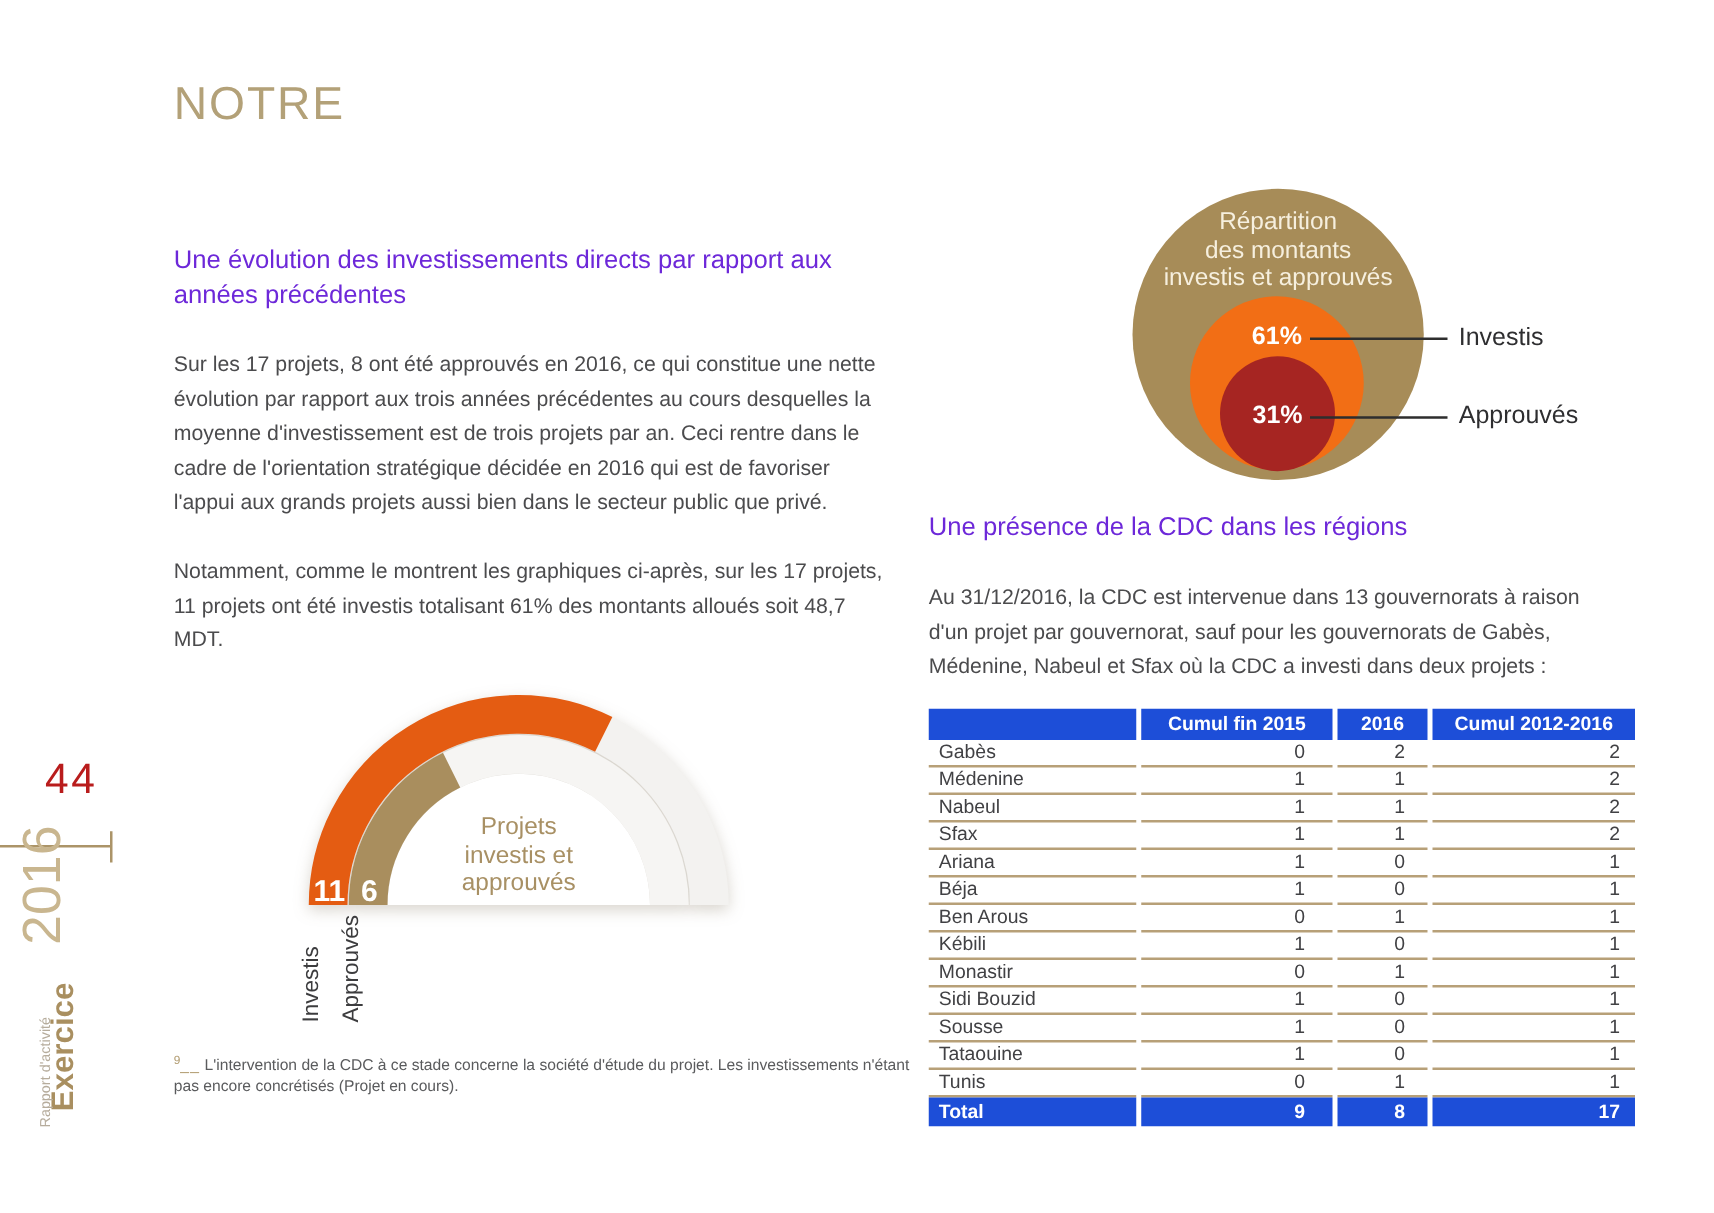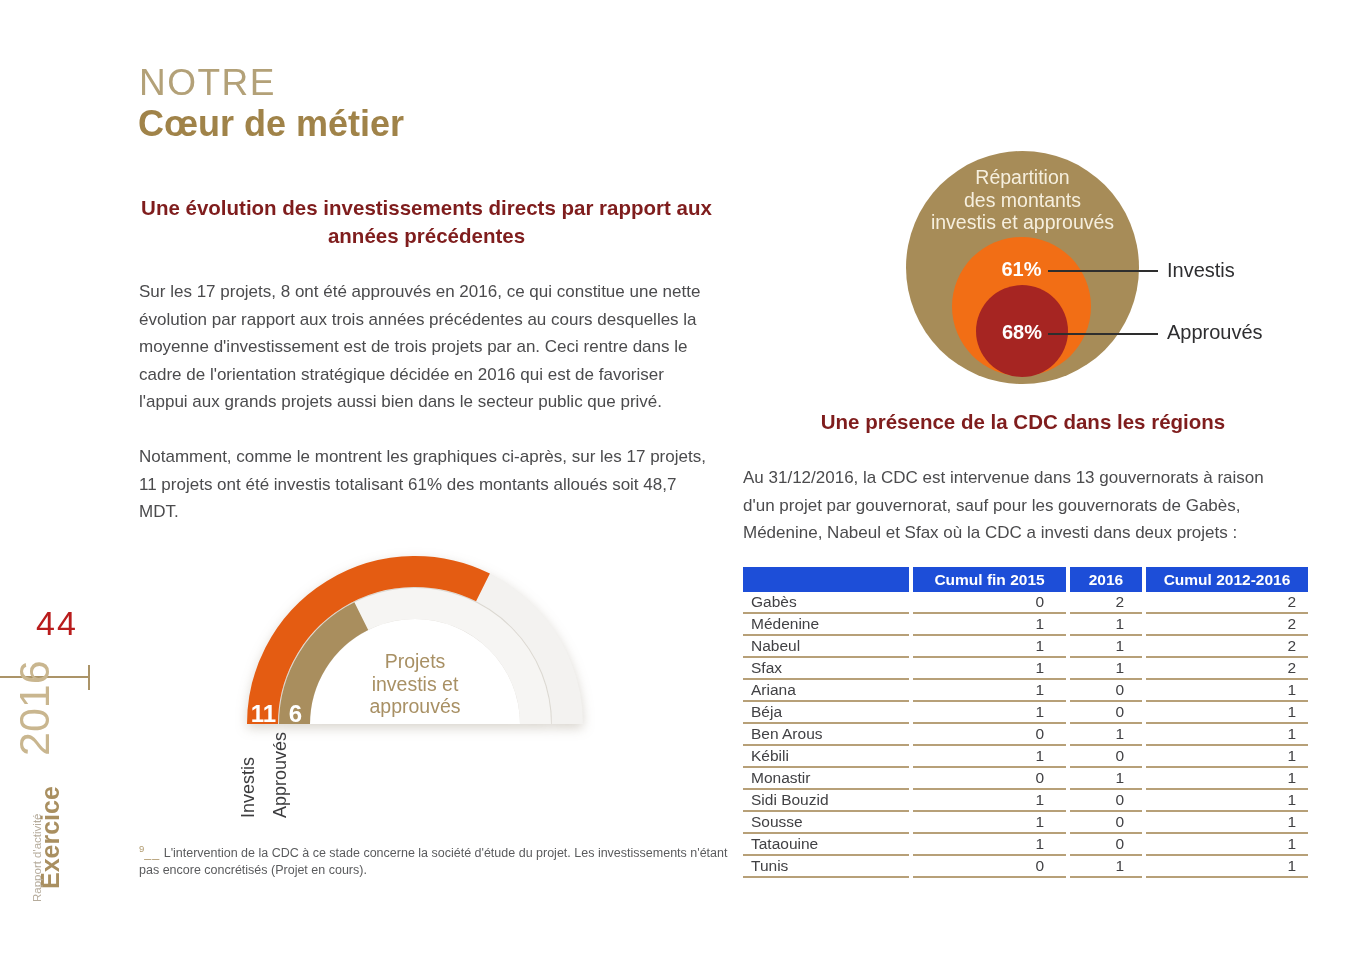--- a/index.html
+++ b/index.html
@@ -6,22 +6,22 @@
   .page {
     position:relative; width:1371px; height:970px; background:#ffffff;
     font-family:"Liberation Sans", sans-serif; overflow:hidden;
   }
   
   .title-light { position:absolute; left:139px; top:62px; font-size:37px; font-weight:300;
     letter-spacing:1.5px; color:#b3a178; }
   .title-bold  { position:absolute; left:138px; top:103px; font-size:36px; font-weight:600;
     color:#a08349; }
   
-  .sec-heading { position:absolute; font-size:20.5px; font-weight:700; color:#7f1d1d;
-    line-height:28px;text-align:center; }
+  .sec-heading { position:absolute; font-size:20.5px; font-weight:400; color:#6d28d9;
+    line-height:28px; }
   .h-left  { left:139px; top:194px; width:575px; }
   .h-right { left:743px; top:408px; width:560px; }
   .body-text { position:absolute; font-size:17px; color:#4b4b4d; line-height:27.6px; }
   .p1 { left:139px; top:278px; width:578px; }
   .p2 { left:139px; top:443px; width:578px; }
   .p-right { left:743px; top:464px; width:556px; }
   
   .circle { position:absolute; border-radius:50%; }
   .bubble-big   { left:906px; top:151px; width:233px; height:233px; background:#a78c58; }
   .bubble-mid   { left:952px; top:237px; width:139px; height:139px; background:#f26e15; }
@@ -79,37 +79,36 @@
   .spine-year { left:44px; top:736px; font-size:43px; font-weight:300; color:#c9b68f; }
   .spine-word { left:60px; top:869px; font-size:25px; font-weight:700; color:#a98f60; }
   .spine-small { left:47px; top:882px; font-size:11.5px; color:#b6ac9c; }
 </style>
 </head>
 <body>
 
 <div class="page">
 
   <div class="title-light">NOTRE</div>
-  <div class="title-bold">Cœur de métier</div>
 
   <div class="sec-heading h-left">Une évolution des investissements directs par rapport aux années précédentes</div>
   <div class="body-text p1">Sur les 17 projets, 8 ont été approuvés en 2016, ce qui constitue une nette évolution par rapport aux trois années précédentes au cours desquelles la moyenne d'investissement est de trois projets par an. Ceci rentre dans le cadre de l'orientation stratégique décidée en 2016 qui est de favoriser l'appui aux grands projets aussi bien dans le secteur public que privé.</div>
   <div class="body-text p2">Notamment, comme le montrent les graphiques ci-après, sur les 17 projets, 11 projets ont été investis totalisant 61% des montants alloués soit 48,7 MDT.</div>
 
   <div>
     <div id="bubble-big" class="circle bubble-big" style="background: rgb(167, 140, 88);"></div>
     <div id="bubble-mid" class="circle bubble-mid" style="background: rgb(242, 110, 21);"></div>
     <div id="bubble-small" class="circle bubble-small" style="background: rgb(166, 37, 34);"></div>
     <div class="bubble-title">
       <div>Répartition</div>
       <div>des montants</div>
       <div>investis et approuvés</div>
     </div>
     <div class="bubble-pct pct-61">61%</div>
-    <div class="bubble-pct pct-39">68%</div>
+    <div class="bubble-pct pct-39">31%</div>
     <div class="callout-line line-investis"></div>
     <div class="callout-line line-approuves"></div>
     <div class="callout-label lbl-investis">Investis</div>
     <div class="callout-label lbl-approuves">Approuvés</div>
   </div>
 
   <div class="sec-heading h-right">Une présence de la CDC dans les régions</div>
   <div class="body-text p-right">Au 31/12/2016, la CDC est intervenue dans 13 gouvernorats à raison d'un projet par gouvernorat, sauf pour les gouvernorats de Gabès, Médenine, Nabeul et Sfax où la CDC a investi dans deux projets :</div>
 
   <div class="tbl">
@@ -192,20 +191,26 @@
           <div class="cell c2">0</div>
           <div class="cell c3">1</div>
         </div>
         <div class="tbl-row tbl-data">
           <div class="cell c0">Tunis</div>
           <div class="cell c1">0</div>
           <div class="cell c2">1</div>
           <div class="cell c3">1</div>
         </div>
       </div>
+    <div class="tbl-row tbl-total">
+      <div class="cell c0">Total</div>
+      <div class="cell c1">9</div>
+      <div class="cell c2">8</div>
+      <div class="cell c3">17</div>
+    </div>
   </div>
 
   <svg class="gauge-svg" width="440" height="210" viewBox="0 0 440 210">
     <g class="gauge-shadow">
       <path id="arc-outer-track" fill="none" stroke="#f3f2f0" stroke-width="31" d="M 62.50 184 A 152.5 152.5 0 0 1 367.50 184.00"></path>
       <path id="arc-inner-track" fill="none" stroke="#f6f5f3" stroke-width="31" d="M 94.50 184 A 120.5 120.5 0 0 1 335.50 184.00"></path>
       <path id="gauge-dome" d="M 110 184 A 105 105 0 0 1 320 184 Z" fill="#ffffff"></path>
     </g>
     <path id="arc-outer-value" fill="none" stroke-width="31" d="M 62.50 184 A 152.5 152.5 0 0 1 282.98 47.49" stroke="#e45c12"></path>
     <path id="arc-inner-value" fill="none" stroke-width="31" d="M 94.50 184 A 120.5 120.5 0 0 1 161.29 76.13" stroke="#a98e5e"></path>

